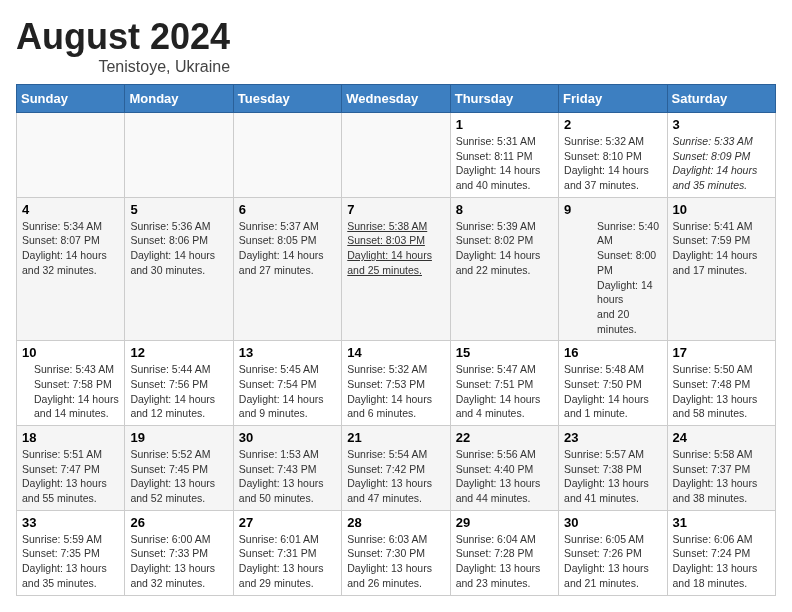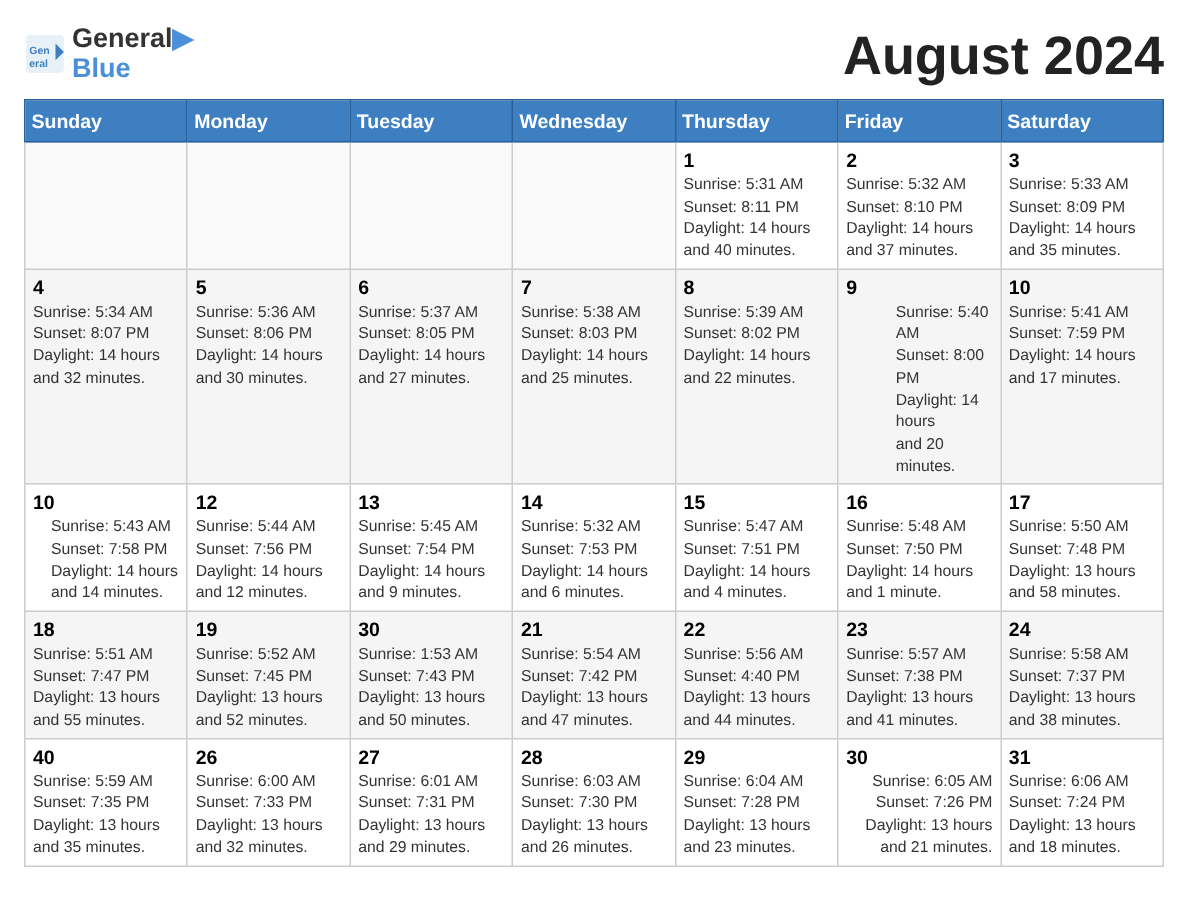--- a/index.html
+++ b/index.html
@@ -87,34 +87,23 @@
       line-height: 1.4;
     }
     .empty-cell {
       background: #f9f9f9 !important;
     }
   </style>
 </head>
 <body>
 
 <div class="header">
-  <div class="logo">
-    <svg class="logo-icon" viewBox="0 0 40 40" xmlns="http://www.w3.org/2000/svg">
-      <rect x="2" y="2" width="36" height="36" rx="4" fill="#e8f0f8"></rect>
-      <text x="5" y="20" font-size="10" font-weight="bold" fill="#3d7fc1">Gen</text>
-      <text x="5" y="32" font-size="10" font-weight="bold" fill="#3d7fc1">eral</text>
-      <polygon points="30,10 38,18 30,26" fill="#3d7fc1"></polygon>
-    </svg>
-    <div class="logo-text">
-      <div>General<span>▶</span></div>
-      <div style="color:#4a90d9">Blue</div>
-    </div>
-  </div>
   <div class="title-block">
     <h1>August 2024</h1>
+    <h2>Tenistoye, Ukraine</h2>
   </div>
 </div>
 
 <table>
   <thead>
     <tr>
     <th>Sunday</th>
         <th>Monday</th>
         <th>Tuesday</th>
         <th>Wednesday</th>
@@ -138,21 +127,21 @@
         </td>
         <td>
           <span class="day-num">2</span>
           <div class="day-info" style="white-space: pre-line;">Sunrise: 5:32 AM
 Sunset: 8:10 PM
 Daylight: 14 hours
 and 37 minutes.</div>
         </td>
         <td>
           <span class="day-num">3</span>
-          <div class="day-info" style="white-space: pre-line;">Sunrise: 5:33 AM
+          <div class="day-info" style="white-space: pre-line; font-style: italic;">Sunrise: 5:33 AM
 Sunset: 8:09 PM
 Daylight: 14 hours
 and 35 minutes.</div>
         </td>
       </tr>
       <tr>
         <td>
           <span class="day-num">4</span>
           <div class="day-info" style="white-space: pre-line;">Sunrise: 5:34 AM
 Sunset: 8:07 PM
@@ -168,21 +157,21 @@
         </td>
         <td>
           <span class="day-num">6</span>
           <div class="day-info" style="white-space: pre-line;">Sunrise: 5:37 AM
 Sunset: 8:05 PM
 Daylight: 14 hours
 and 27 minutes.</div>
         </td>
         <td>
           <span class="day-num">7</span>
-          <div class="day-info" style="white-space: pre-line;">Sunrise: 5:38 AM
+          <div class="day-info" style="white-space: pre-line; text-decoration: underline;">Sunrise: 5:38 AM
 Sunset: 8:03 PM
 Daylight: 14 hours
 and 25 minutes.</div>
         </td>
         <td>
           <span class="day-num">8</span>
           <div class="day-info" style="white-space: pre-line;">Sunrise: 5:39 AM
 Sunset: 8:02 PM
 Daylight: 14 hours
 and 22 minutes.</div>
@@ -299,21 +288,21 @@
         <td>
           <span class="day-num">24</span>
           <div class="day-info" style="white-space: pre-line;">Sunrise: 5:58 AM
 Sunset: 7:37 PM
 Daylight: 13 hours
 and 38 minutes.</div>
         </td>
       </tr>
       <tr>
         <td>
-          <span class="day-num">40</span>
+          <span class="day-num">33</span>
           <div class="day-info" style="white-space: pre-line;">Sunrise: 5:59 AM
 Sunset: 7:35 PM
 Daylight: 13 hours
 and 35 minutes.</div>
         </td>
         <td>
           <span class="day-num">26</span>
           <div class="day-info" style="white-space: pre-line;">Sunrise: 6:00 AM
 Sunset: 7:33 PM
 Daylight: 13 hours
@@ -335,21 +324,21 @@
         </td>
         <td>
           <span class="day-num">29</span>
           <div class="day-info" style="white-space: pre-line;">Sunrise: 6:04 AM
 Sunset: 7:28 PM
 Daylight: 13 hours
 and 23 minutes.</div>
         </td>
         <td>
           <span class="day-num">30</span>
-          <div class="day-info" style="white-space: pre-line; text-align: right;">Sunrise: 6:05 AM
+          <div class="day-info" style="white-space: pre-line;">Sunrise: 6:05 AM
 Sunset: 7:26 PM
 Daylight: 13 hours
 and 21 minutes.</div>
         </td>
         <td>
           <span class="day-num">31</span>
           <div class="day-info" style="white-space: pre-line;">Sunrise: 6:06 AM
 Sunset: 7:24 PM
 Daylight: 13 hours
 and 18 minutes.</div>

